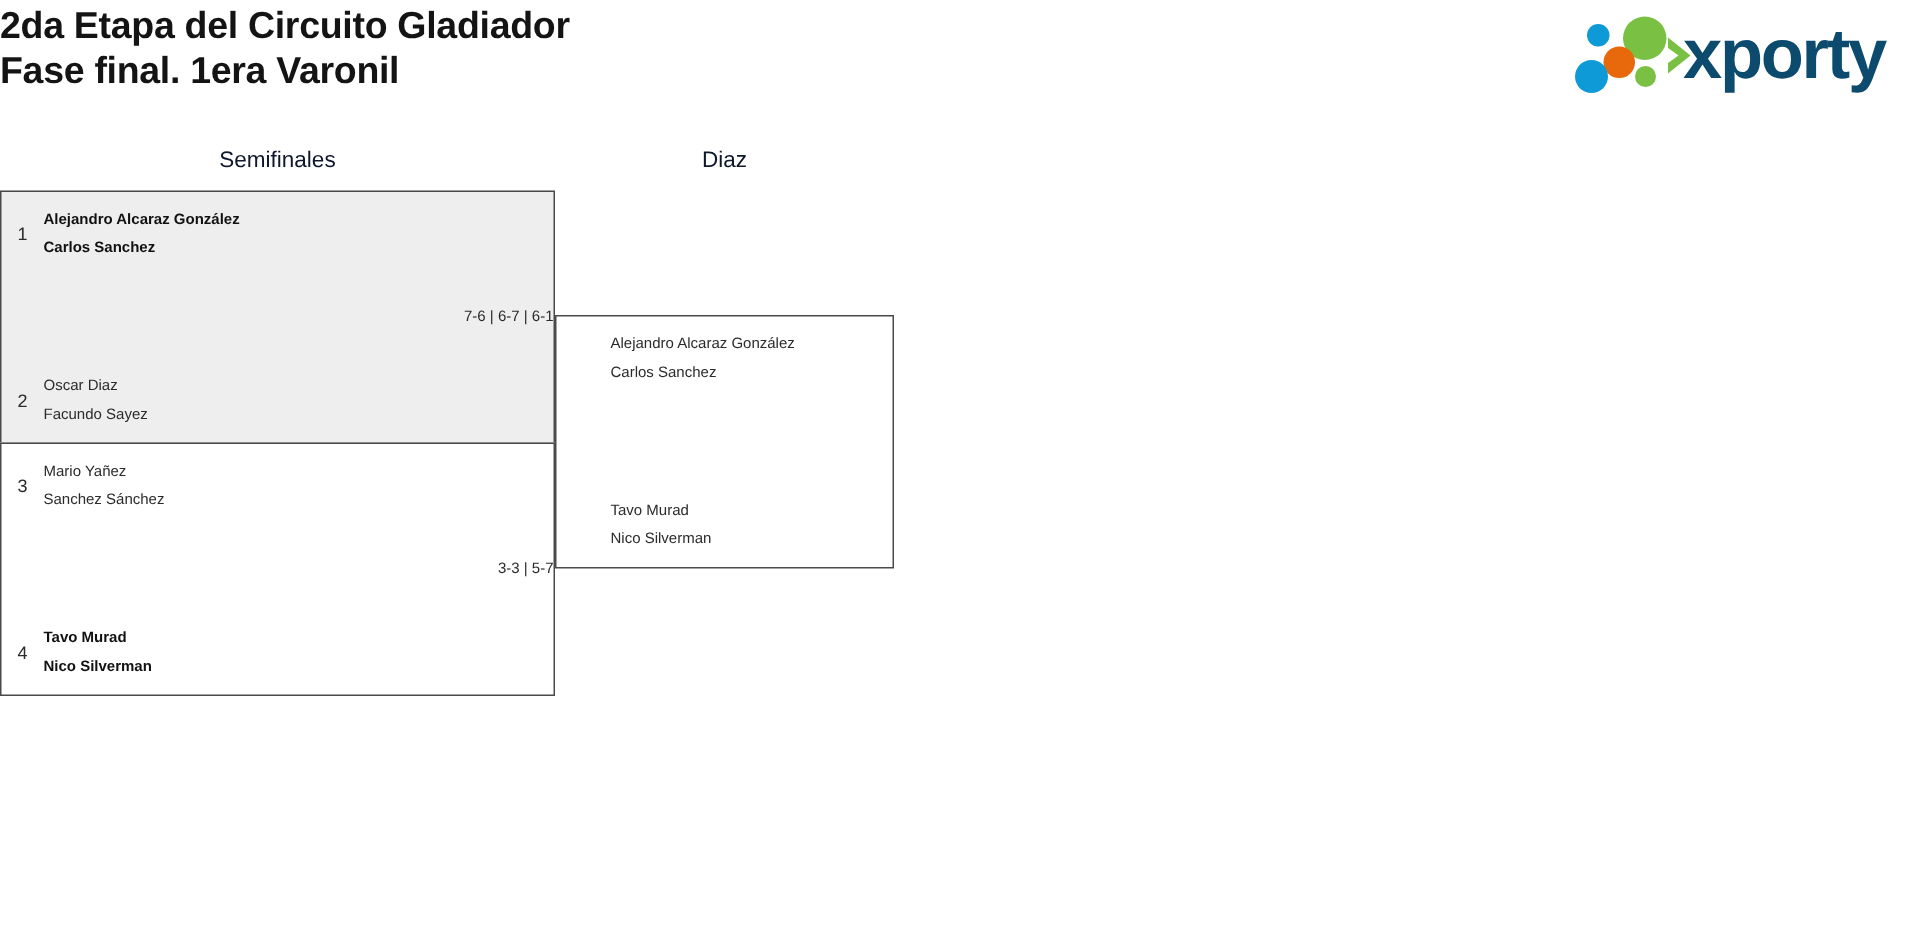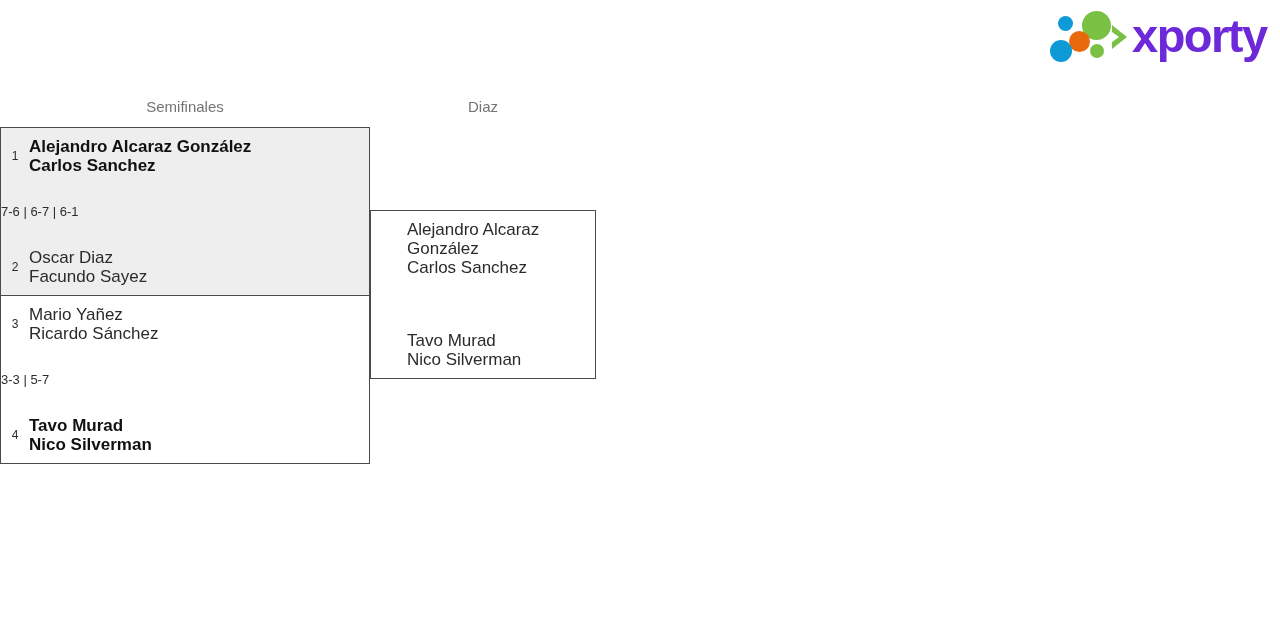--- a/index.html
+++ b/index.html
@@ -50,34 +50,34 @@
   .dot-orange   { left: 19px; top: 21px; width: 21px; height: 21px; background: #e8690b; }
   .dot-blue-lg  { left: 0px;  top: 30px; width: 22px; height: 22px; background: #0e9ad6; }
   .dot-green-sm { left: 40px; top: 34px; width: 14px; height: 14px; background: #7ac143; }
   #logo-chevron {
     position: absolute;
     left: 66px; top: 18px;
     width: 22px; height: 26px;
   }
   #logo-wordmark {
     position: absolute;
-    left: 88px; top: 4px;
+    left: 78px; top: 4px;
     font-size: 47px;
     font-weight: 700;
     letter-spacing: -1.5px;
     line-height: 52px;
-    color: #6d28d9;
+    color: #0c4a6e;
   }
 
   
   .round-header {
     position: absolute;
     font-size: 15px;
     font-weight: 400;
-    color: #737373;
+    color: #0f172a;
     text-align: center;
     top: 98px;
   }
   #round-header-0 { left: 0px;   width: 370px; }
   #round-header-1 { left: 370px; width: 226px; }
 
   
   #bracket {
     position: absolute;
     left: 0; top: 127px;
@@ -117,47 +117,49 @@
     flex: 0 0 28px;
     text-align: center;
     font-size: 12px;
     font-weight: 400;
     color: #2b2b2b;
     line-height: 14px;
   }
   .seed-empty { visibility: hidden; }
 
   .names {
-    font-size: 17px;
+    font-size: 10px;
     line-height: 19px;
     color: #2b2b2b;
     white-space: pre-line;
   }
   .names.winner {
     font-weight: 700;
     color: #111111;
   }
   .match-final .names { padding-left: 8px; }
 
   .score {
     position: absolute;
     left: 0;
     top: 74px;
     width: 100%;
-    text-align: left;
-    font-size: 13px;
+    text-align: right;
+    font-size: 10px;
     line-height: 19px;
     color: #2b2b2b;
   }
   .match-final .score { top: 70px; }
 </style>
 </head>
 <body>
 
 <div id="page-header">
+  <div id="tournament-title">2da Etapa del Circuito Gladiador
+Fase final. 1era Varonil</div>
 
   <div id="brand-logo">
     <div id="logo-dots">
       <span class="logo-dot dot-blue-sm"></span>
       <span class="logo-dot dot-green-lg"></span>
       <span class="logo-dot dot-orange"></span>
       <span class="logo-dot dot-blue-lg"></span>
       <span class="logo-dot dot-green-sm"></span>
     </div>
     <svg id="logo-chevron" viewBox="0 0 22 26">
@@ -183,21 +185,21 @@
       <span class="seed">2</span>
       <span class="names">Oscar Diaz
 Facundo Sayez</span>
     </div>
   </div>
 
   <div class="match match-sf" id="match-sf-2">
     <div class="competitor competitor-top">
       <span class="seed">3</span>
       <span class="names">Mario Yañez
-Ricardo Sánchez</span>
+Sanchez Sánchez</span>
     </div>
     <div class="score">3-3 | 5-7</div>
     <div class="competitor competitor-bottom">
       <span class="seed">4</span>
       <span class="names winner">Tavo Murad
 Nico Silverman</span>
     </div>
   </div>
 
   <div class="match match-final" id="match-final">

